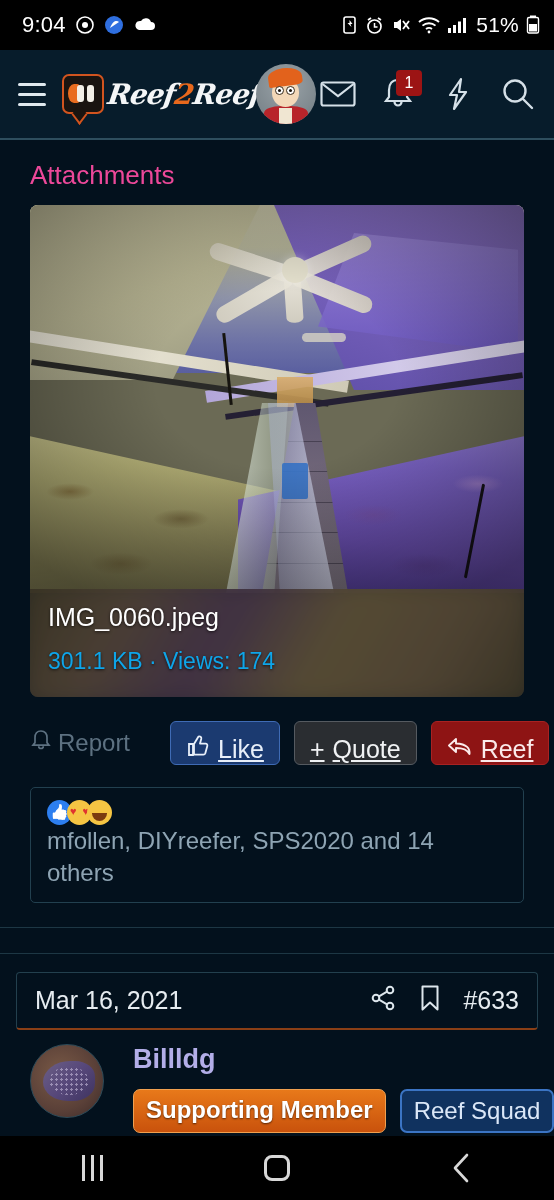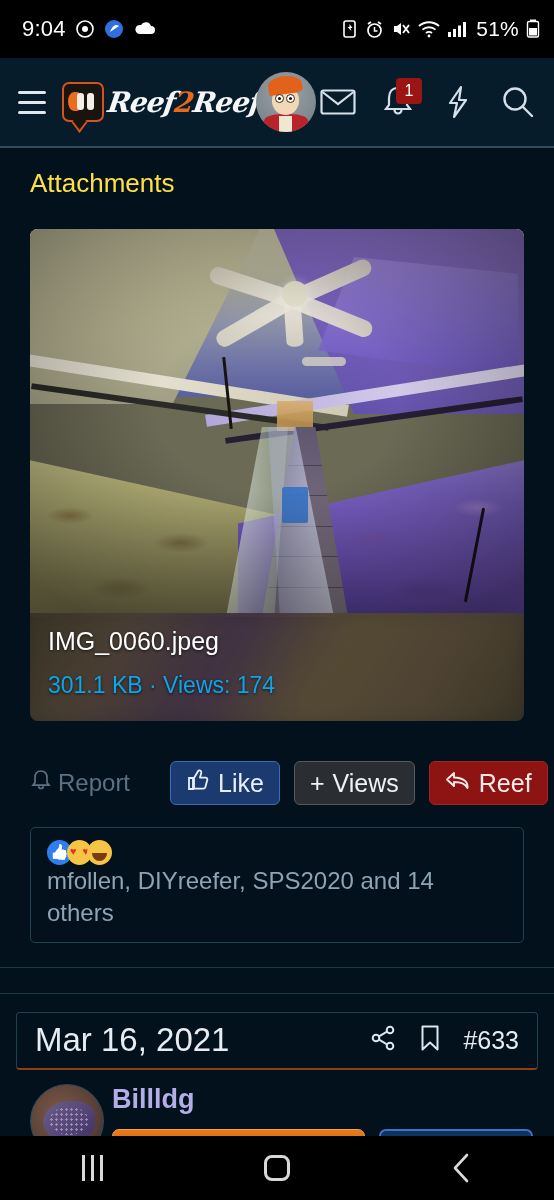--- a/index.html
+++ b/index.html
@@ -6,21 +6,21 @@
   html, body {
     width:554px; height:1200px;
     background:#000;
     font-family:"Liberation Sans", sans-serif;
     overflow:hidden;
   }
   #screen { position:relative; width:554px; height:1200px; background:#03111d; }
 
   
   .statusbar {
-    height:58px; background:#000; color:#fff;
+    height:50px; background:#000; color:#fff;
     display:flex; align-items:center; padding:0 14px 0 22px;
     font-size:21px; letter-spacing:.2px;
   }
   .sb-time { font-size:22px; font-weight:400; }
   .sb-left { display:flex; align-items:center; gap:9px; }
   .sb-right { margin-left:auto; display:flex; align-items:center; gap:7px; }
   .sb-pct { font-size:21px; margin-left:2px; }
   .sb-ico { display:inline-flex; align-items:center; justify-content:center; }
 
   
@@ -77,24 +77,24 @@
   .hdr-btn { position:relative; width:44px; height:44px; display:flex; align-items:center; justify-content:center; cursor:pointer; }
   .badge {
     position:absolute; top:-2px; left:20px; min-width:26px; height:26px;
     background:#9c1414; color:#fff; font-size:16px; border-radius:4px;
     display:flex; align-items:center; justify-content:center; padding:0 4px; font-weight:400;
   }
 
   
   .content { background:#03111d; padding:0 0 0 0; }
   .attach-title {
-    color:#fde047; font-size:26px; padding:20px 0 14px 30px; font-weight:400;
+    color:#ec4899; font-size:26px; padding:20px 0 14px 30px; font-weight:400;
   }
   .attach-card {
-    margin:16px 30px; border-radius:8px; overflow:hidden; position:relative;
+    margin:0 30px; border-radius:8px; overflow:hidden; position:relative;
     background:#0a1a26; height:492px;
   }
   .photo {
     position:absolute; top:0; left:0; right:0; height:388px; overflow:hidden;
     background:#6b6a55;
   }
   .photo .ceiling {
     position:absolute; top:0; left:0; right:0; height:168px;
     background:
       linear-gradient(180deg,#c9c6a8 0%,#b6b59a 25%,#8e93a8 55%,#6f74a6 80%,#5a5fa0 100%);
@@ -228,23 +228,24 @@
   }
 
   
   .actions {
     display:flex; align-items:center; gap:14px; padding:24px 30px 0 30px;
   }
   .report {
     display:flex; align-items:center; gap:6px; color:#5d7181; font-size:24px; cursor:pointer;
   }
   .btn {
-    display:flex; align-items:center; justify-content:center; gap:8px;
+    display:flex; align-items:flex-end; justify-content:center; gap:8px;
     height:44px; padding:0 15px; border-radius:6px; font-size:25px; cursor:pointer;
     white-space:nowrap;
+    text-decoration:underline;
   }
   .btn-like { background:#1b3a70; border:1px solid #3f6bb5; color:#e9f0fa; margin-left:26px; }
   .btn-quote { background:#2a2d31; border:1px solid #555a60; color:#f0f2f4; }
   .btn-reply { background:#8e1414; border:1px solid #a82222; color:#fbeaea; }
 
   
   .reactions {
     margin:22px 30px 0 30px; border:1px solid #22404f; border-radius:5px;
     padding:12px 16px; color:#8ea4b3; font-size:24px; line-height:1.35;
     display:flex; align-items:flex-start; flex-wrap:wrap;
@@ -266,24 +267,24 @@
   
   .divider { height:1px; background:#1d3744; margin-top:24px; }
   .divider2 { height:1px; background:#1d3744; margin-top:25px; }
 
   
   .post { padding:18px 16px 0 16px; }
   .post-head {
     border:1px solid #23404e; border-bottom:2px solid #8a3f16; border-radius:4px;
     height:58px; display:flex; align-items:center; padding:0 18px; gap:0;
   }
-  .post-date { color:#e6ecf0; font-size:33px; }
+  .post-date { color:#e6ecf0; font-size:25px; }
   .ph-icons { margin-left:auto; display:flex; align-items:center; gap:22px; }
   .ph-num { color:#e6ecf0; font-size:25px; }
-  .post-body { display:flex; padding:14px 0 0 14px; gap:8px; }
+  .post-body { display:flex; padding:14px 0 0 14px; gap:29px; }
   .post-avatar {
     width:74px; height:74px; border-radius:50%; flex:none; overflow:hidden;
     border:1px solid #2c4a58; position:relative;
     background:radial-gradient(circle at 40% 40%,#7a5a46 0%,#5a4038 60%,#3b2a28 100%);
   }
   .pa-fish {
     position:absolute; left:12px; top:16px; width:52px; height:40px;
     background:linear-gradient(135deg,#6b5f85 0%,#57487a 50%,#3e3360 100%);
     border-radius:55% 40% 45% 50%;
   }
@@ -506,21 +507,21 @@
         <span>
           <svg width="24" height="24" viewBox="0 0 24 24">
               <path d="M3 10 h4 v11 H3Z" fill="none" stroke="#e9f0fa" stroke-width="1.8"></path>
               <path d="M8 10 L12.5 2.5 a2 2 0 0 1 2.8 2.2 L14 9.6 h5.6 a1.8 1.8 0 0 1 1.7 2.3 l-2 7.3 a2 2 0 0 1-1.9 1.4 H8Z" fill="none" stroke="#e9f0fa" stroke-width="1.8" stroke-linejoin="round"></path>
             </svg>
         </span>
         <span>Like</span>
       </div>
       <div class="btn btn-quote">
         <span>+</span>
-        <span>Views</span>
+        <span>Quote</span>
       </div>
       <div class="btn btn-reply">
         <span>
           <svg width="26" height="22" viewBox="0 0 26 22">
               <path d="M9 3 L2 9.5 L9 16 v-4 c7.5 0 11 1.5 13.5 6 C23 12.5,20 8,9 7.5Z" fill="none" stroke="#fbeaea" stroke-width="1.9" stroke-linejoin="round"></path>
             </svg>
         </span>
         <span>Reef</span>
       </div>
     </div>

